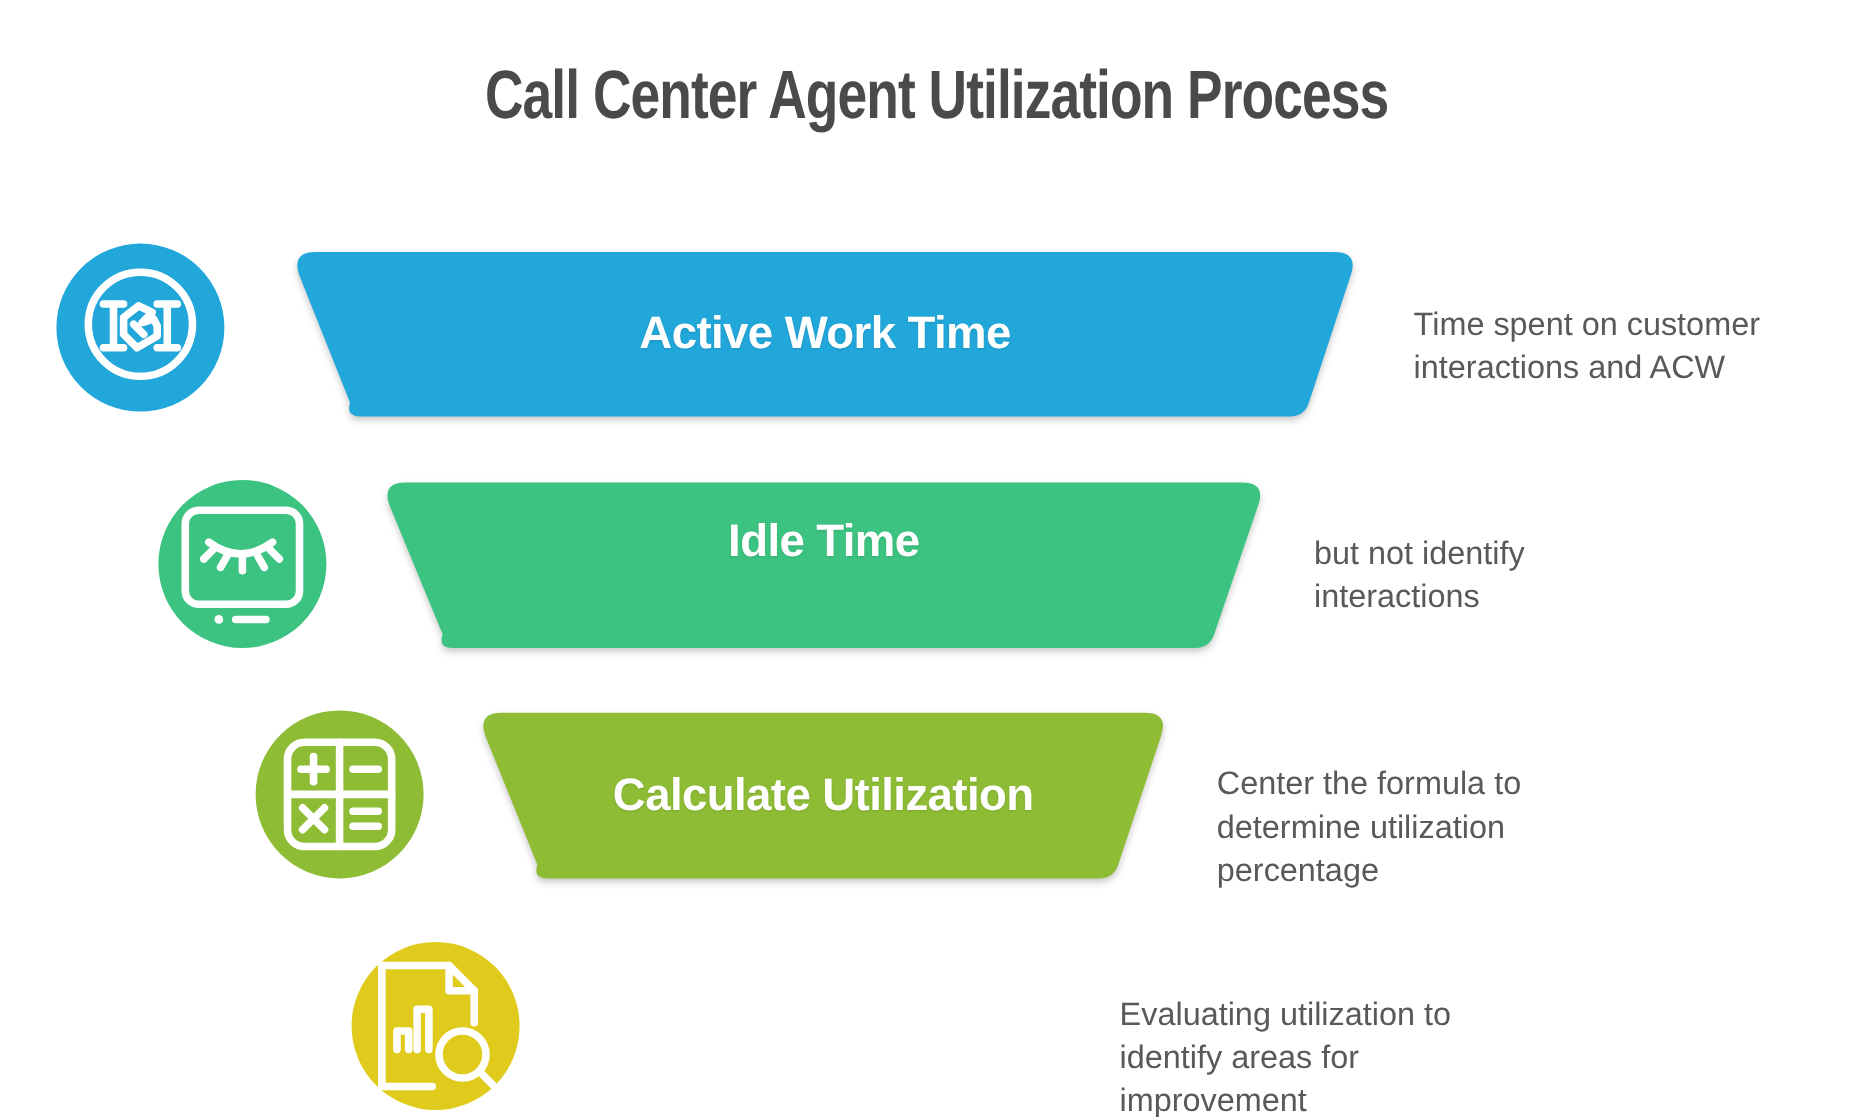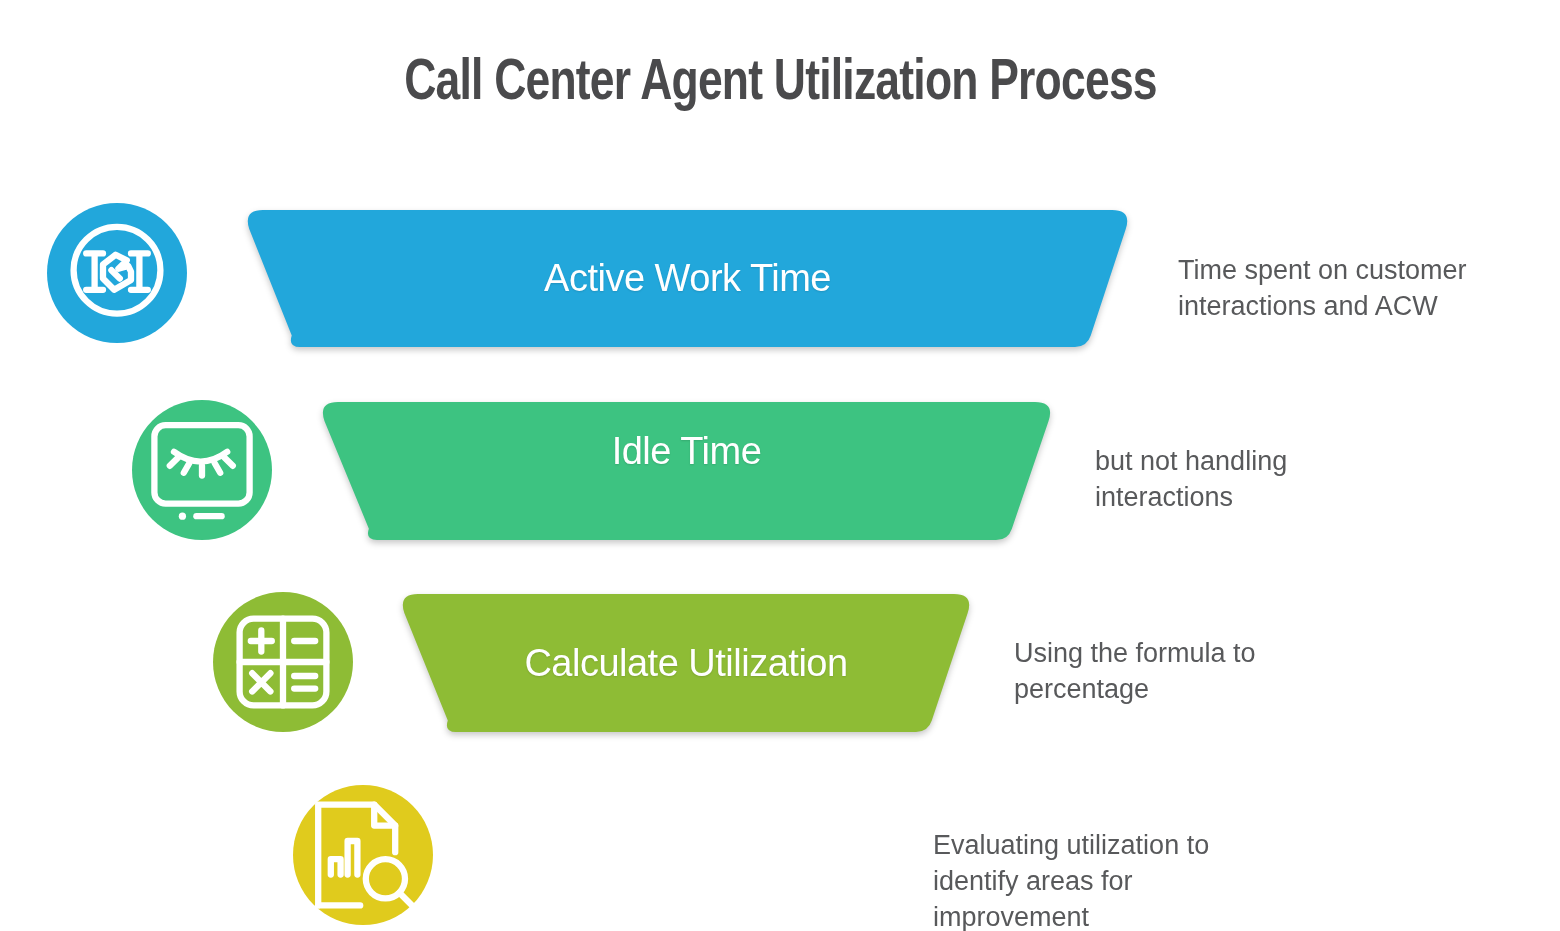--- a/index.html
+++ b/index.html
@@ -18,21 +18,21 @@
   }
   .badge {
     position:absolute; width:140px; height:140px; border-radius:50%;
     display:flex; align-items:center; justify-content:center;
   }
   .badge svg { width:140px; height:140px; display:block; }
   .bar { position:absolute; }
   .bar svg { display:block; overflow:visible; filter:drop-shadow(0 3px 3px rgba(0,0,0,0.22)); }
   .bar-label {
     position:absolute; inset:0; display:flex; align-items:center; justify-content:center;
-    color:#fff; font-weight:normal; font-size:38px; letter-spacing:-0.5px;
+    color:#fff; font-weight:bold; font-size:38px; letter-spacing:-0.5px;
     text-shadow:0 1px 2px rgba(0,0,0,0.12);
   }
   .desc {
     position:absolute; color:#58595b; font-size:27px; line-height:36px;margin-top:32px;
   }
   
   .badge1 { left:47px;  top:203px; }
   .badge2 { left:132px; top:400px; }
   .badge3 { left:213px; top:592px; }
   .badge4 { left:293px; top:785px; }
@@ -88,42 +88,43 @@
       <path class="glyph" d="M46 83 H64"></path>
     </svg>
   </div>
   <div class="bar bar2">
     <svg width="737" height="138" viewBox="0 0 737 138">
       <path fill="#3DC381" d="M 20 0 H 717 Q 737 0 730.5521083278734 18.932107462839944 L 693.868735003276 126.64073552229604 Q 690 138 678 138 H 59 Q 47 138 50.86873500327599 126.64073552229604 L 6.447891672126648 18.932107462839944 Q 0 0 20 0 Z"></path>
     </svg>
     <div class="bar-label">Idle Time</div>
   </div>
   <div class="desc desc2">
-    <div>but not handling</div>
+    <div>but not identify</div>
     <div>interactions</div>
   </div>
 
   <div class="badge badge3" style="background: rgb(142, 188, 53);">
     <svg viewBox="0 0 100 100">
       <rect class="glyph" x="19" y="19" width="62" height="62" rx="10"></rect>
       <path class="glyph" d="M50 19 V81 M19 50 H81"></path>
       <path class="glyph" d="M27 35 H42 M34.5 27.5 V42.5"></path>
       <path class="glyph" d="M58 35 H73"></path>
       <path class="glyph" d="M28 58 L41 71 M41 58 L28 71"></path>
       <path class="glyph" d="M58 60 H73 M58 69 H73"></path>
     </svg>
   </div>
   <div class="bar bar3">
     <svg width="576" height="138" viewBox="0 0 576 138">
       <path fill="#8EBC35" d="M 20 0 H 556 Q 576 0 569.6754446796632 18.973665961010273 L 533.7947331922021 126.61580042339384 Q 530 138 518 138 H 58 Q 46 138 49.79473319220205 126.61580042339384 L 6.324555320336758 18.973665961010273 Q 0 0 20 0 Z"></path>
     </svg>
     <div class="bar-label">Calculate Utilization</div>
   </div>
   <div class="desc desc3">
-    <div>Using the formula to</div>
+    <div>Center the formula to</div>
+    <div>determine utilization</div>
     <div>percentage</div>
   </div>
 
   <div class="badge badge4" style="background: rgb(224, 203, 29);">
     <svg viewBox="0 0 100 100">
       <path class="glyph" d="M18 86 V14 H58 L73 29 V48"></path>
       <path class="glyph" d="M58 14 V29 H73"></path>
       <path class="glyph" d="M18 86 H48"></path>
       <path class="glyph" d="M27 64 V53 H34 V64"></path>
       <path class="glyph" d="M39 64 V40 H46 V64"></path>

